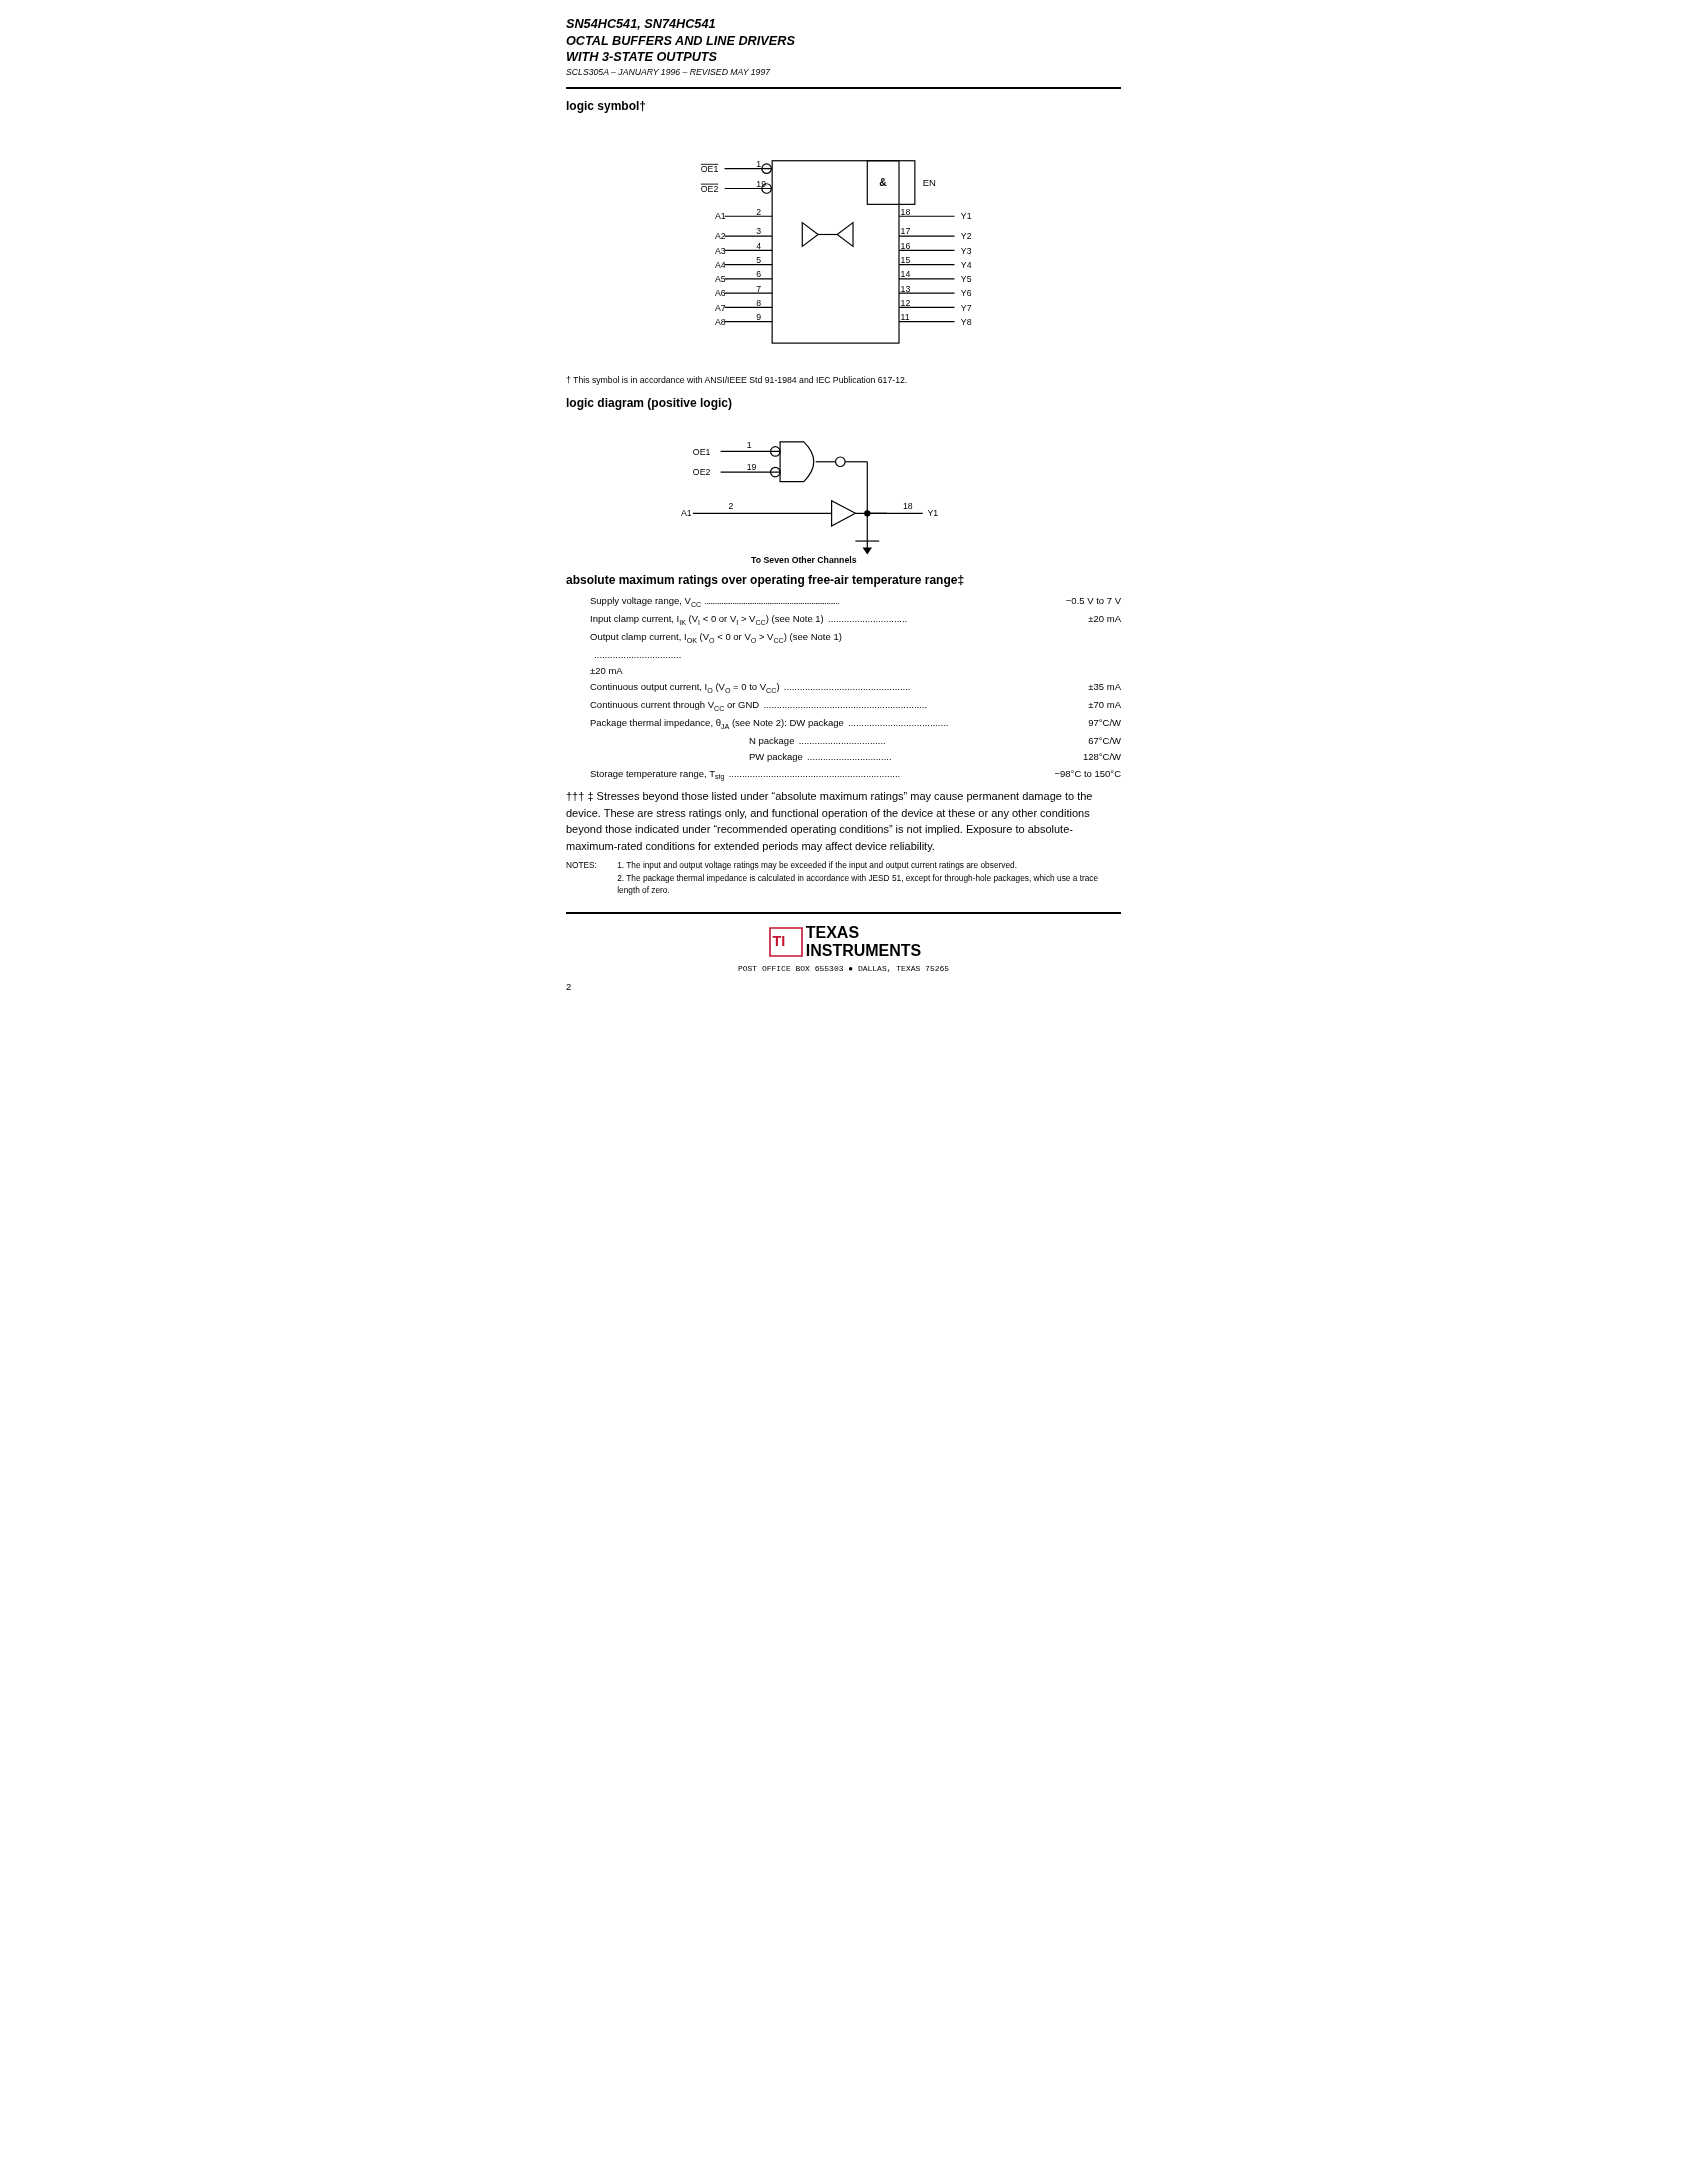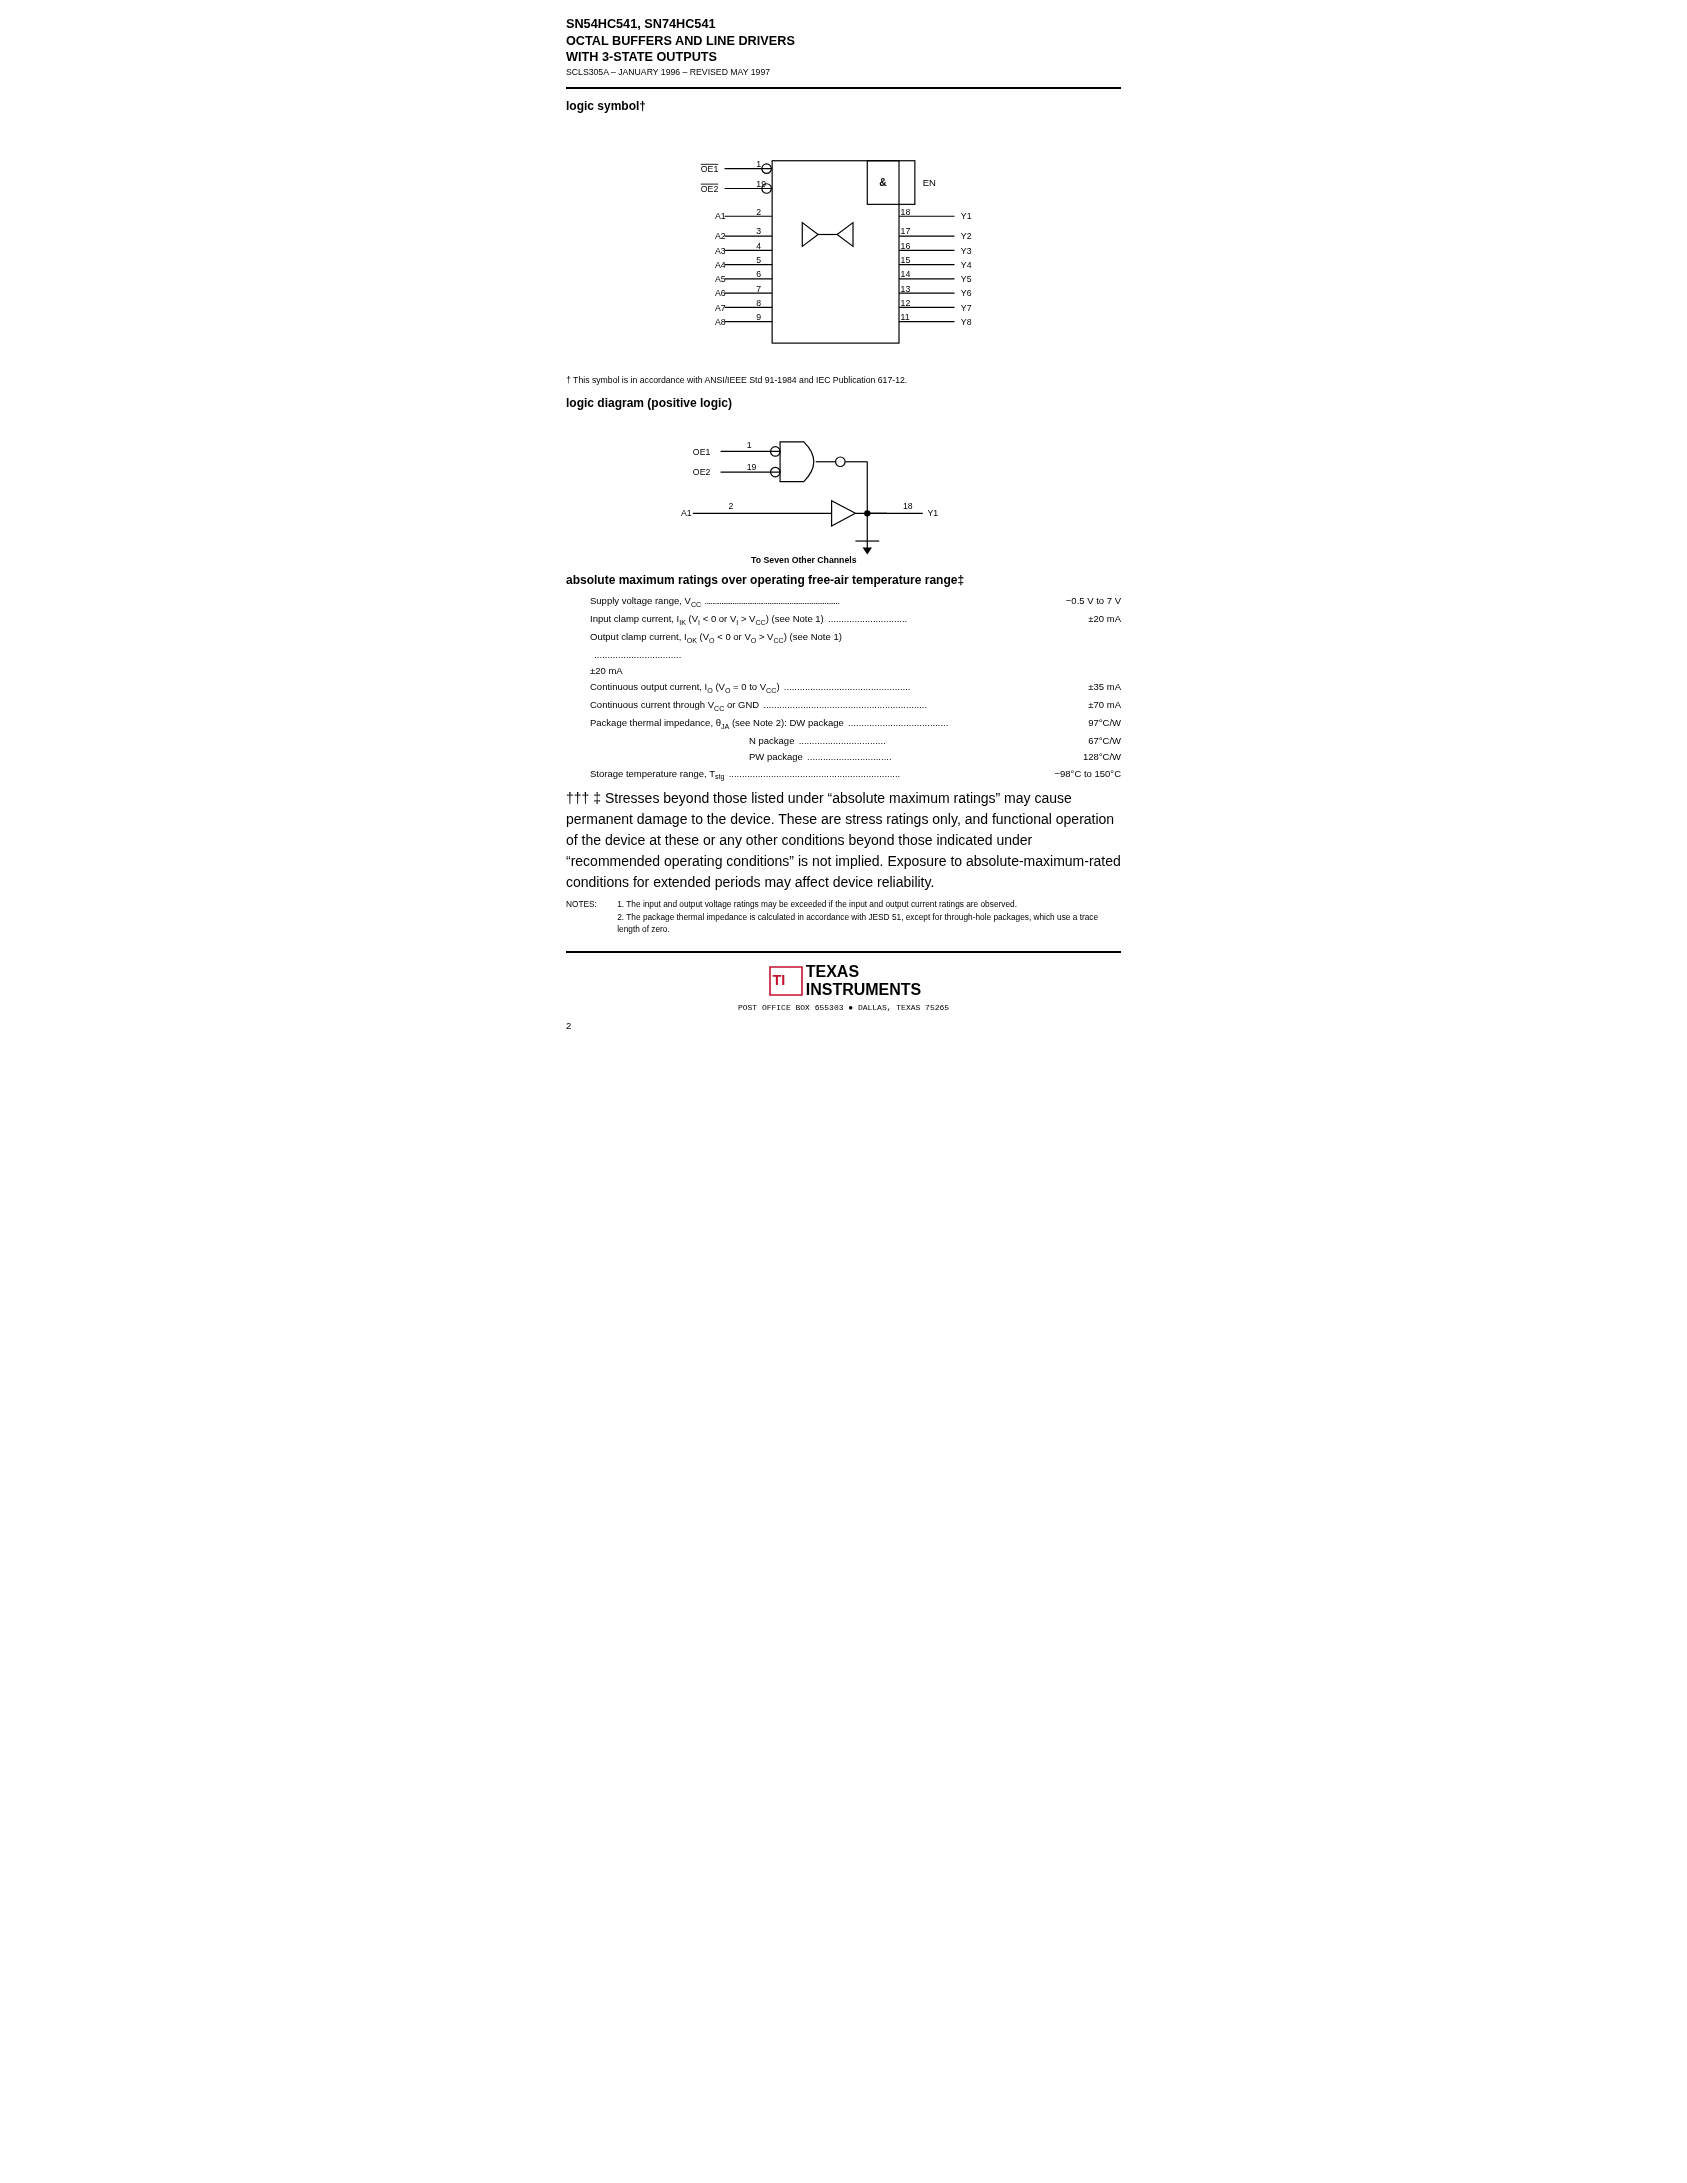--- a/index.html
+++ b/index.html
@@ -7,20 +7,21 @@
       background: #fff;
       font-family: Arial, Helvetica, sans-serif;
       font-size: 10.3px;
       color: #000;
       width: 619px;
       margin: 0 auto;
       padding: 16px 32px 16px 32px;
     }
     .header-title {
       margin-bottom: 10px;
+      font-style: italic;
     }
     .header-title h1 {
       font-size: 12.7px;
       font-weight: bold;
       line-height: 1.3;
     }
     .header-subtitle {
       font-size: 8.7px;
       margin-top: 1.6px;
       margin-bottom: 4.8px;
@@ -53,21 +54,21 @@
     }
     .ratings-section {
       margin-bottom: 6.4px;
     }
     .ratings-title {
       font-size: 12px;
       font-weight: bold;
       margin-bottom: 6.4px;
     }
     .stress-notes {
-      font-size: 14px;
+      font-size: 11px;
       line-height: 1.5;
       margin-bottom: 4.8px;
       margin-top: 3.2px;
     }
     .notes-section {
       font-size: 8.3px;
       line-height: 1.5;
     }
     .footer-area {
       display: flex;

